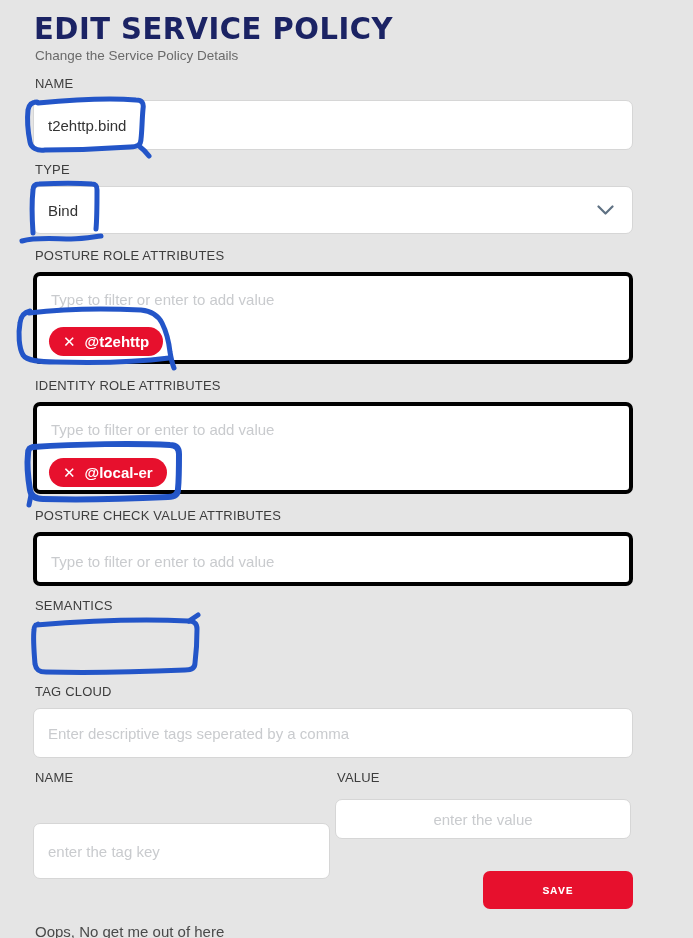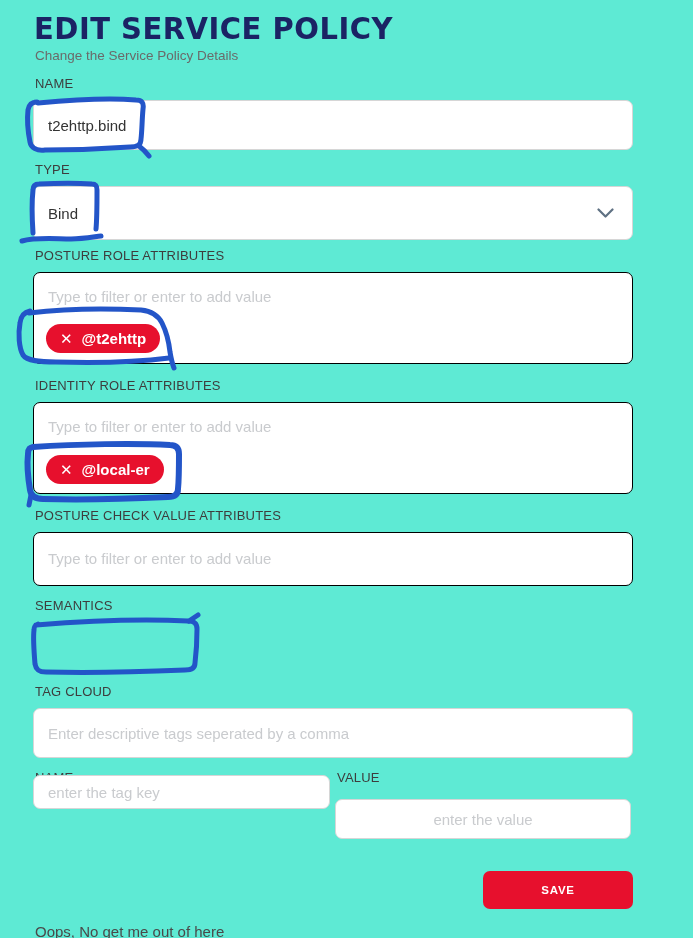--- a/index.html
+++ b/index.html
@@ -2,21 +2,21 @@
 <html><head>
 <meta charset="utf-8">
 <style>
   * { margin: 0; padding: 0; box-sizing: border-box; }
   html, body { background: #ffffff; }
   body {
     font-family: "Liberation Sans", "DejaVu Sans", sans-serif;
     width: 693px; height: 938px; position: relative; overflow: hidden;
     color: #333;
   }
-  .stage { position: absolute; inset: 0; width: 693px; height: 938px; background: #5eead4; }
+  .stage { position: absolute; inset: 0; width: 693px; height: 938px; background: #e5e5e5; }
 
   .page-title {
     position: absolute; left: 34px; top: 11px;
     font-family: "DejaVu Sans", "Liberation Sans", sans-serif;
     font-size: 29px; font-weight: 800; letter-spacing: 0.5px;
     color: #1b2364; transform: scaleY(1.04); transform-origin: top left;
     white-space: nowrap;
   }
   .page-subtitle {
     position: absolute; left: 35px; top: 48px;
@@ -28,30 +28,30 @@
   }
   .tbox {
     position: absolute; left: 33px; width: 600px; height: 50px;
     border: 1px solid #d6d6d6; border-radius: 7px; background: #fff;
     font-family: Liberation Sans, sans-serif;
     font-size: 15px; color: #333; padding: 0 14px; outline: none;
   }
   .tbox::placeholder { color: #c9cbce; opacity: 1; }
   .rolebox {
     position: absolute; left: 33px; width: 600px; height: 92px;
-    border: 1px solid #000000; border-radius: 7px; background: #fff;
+    border: 4px solid #000000; border-radius: 7px; background: #fff;
   }
   .rolebox .ph {
     position: absolute; left: 14px; top: 15px;
     font-size: 15px; color: #c9cbce; white-space: nowrap;
   }
   .rolebox.short { height: 54px; }
   .rolebox.short .ph { top: 17px; }
   .selectbox {
-    position: absolute; left: 33px; width: 600px; height: 54px;
+    position: absolute; left: 33px; width: 600px; height: 48px;
     border: 1px solid #d6d6d6; border-radius: 7px; background: #fff;
     display: flex; align-items: center; padding: 0 14px;
     font-size: 15px; color: #333; cursor: pointer;
   }
   .selectbox .chev {
     position: absolute; right: 18px; top: 50%; margin-top: -5px;
     width: 17px; height: 11px; display: block;
   }
   .tag-pill {
     position: absolute; left: 12px; top: 51px;
@@ -61,21 +61,21 @@
     font-size: 15px; font-weight: bold; cursor: pointer; white-space: nowrap;
   }
   .tag-pill .x { font-size: 15px; font-weight: normal; line-height: 1; }
   .footer-escape {
     position: absolute; left: 35px; top: 880px;
     font-size: 15px; color: #4a4a4a; cursor: pointer; white-space: nowrap; margin-top: 43px;
   }
   .save-btn {
     position: absolute; left: 483px; top: 871px; width: 150px; height: 38px;
     background: #e7102d; border: none; border-radius: 7px;
-    color: #fff; font-family: Liberation Sans, sans-serif;
+    color: #fff; font-family: Liberation Mono, monospace;
     font-size: 11.5px; font-weight: bold; letter-spacing: 0.8px; cursor: pointer;
   }
   .annotations {
     position: absolute; inset: 0; width: 693px; height: 938px;
     pointer-events: none; z-index: 6;
   }
   .annotations path {
     fill: none; stroke: #2355c8; stroke-width: 5;
     stroke-linecap: round; stroke-linejoin: round;
   }
@@ -123,21 +123,21 @@
     <div class="ph">Type to filter or enter to add value</div>
   </div>
 
   <div class="field-label" style="top:598px">SEMANTICS</div>
 
   <div class="field-label" style="top:684px">TAG CLOUD</div>
   <input class="tbox" style="top: 708px;" type="text" placeholder="Enter descriptive tags seperated by a comma">
 
   <div class="field-label" style="top:770px">NAME</div>
   <div class="field-label" style="top:770px; left:337px">VALUE</div>
-  <input class="tbox" style="top: 775px; width: 297px; height: 34px;" type="text" placeholder="enter the tag key">
+  <input class="tbox" style="top: 823px; width: 297px; height: 56px;" type="text" placeholder="enter the tag key">
   <input class="tbox" style="top: 799px; left: 335px; width: 296px; height: 40px; text-align: center;" type="text" placeholder="enter the value">
 
   <div class="footer-escape">Oops, No get me out of here</div>
   <button class="save-btn">SAVE</button>
 
   <svg class="annotations" viewBox="0 0 693 938">
 
     <path d="M 38 103 C 70 100 112 98 136 100 C 142 100 144 103 143 109 C 142 120 142 131 141 139 C 141 145 137 147 130 147 C 102 149 64 150 45 150 C 37 151 31 148 30 142 C 28 132 27 119 28 110 C 29 104 32 102 37 102"></path>
     <path d="M 139 146 C 143 149 146 152 149 156"></path>
 

